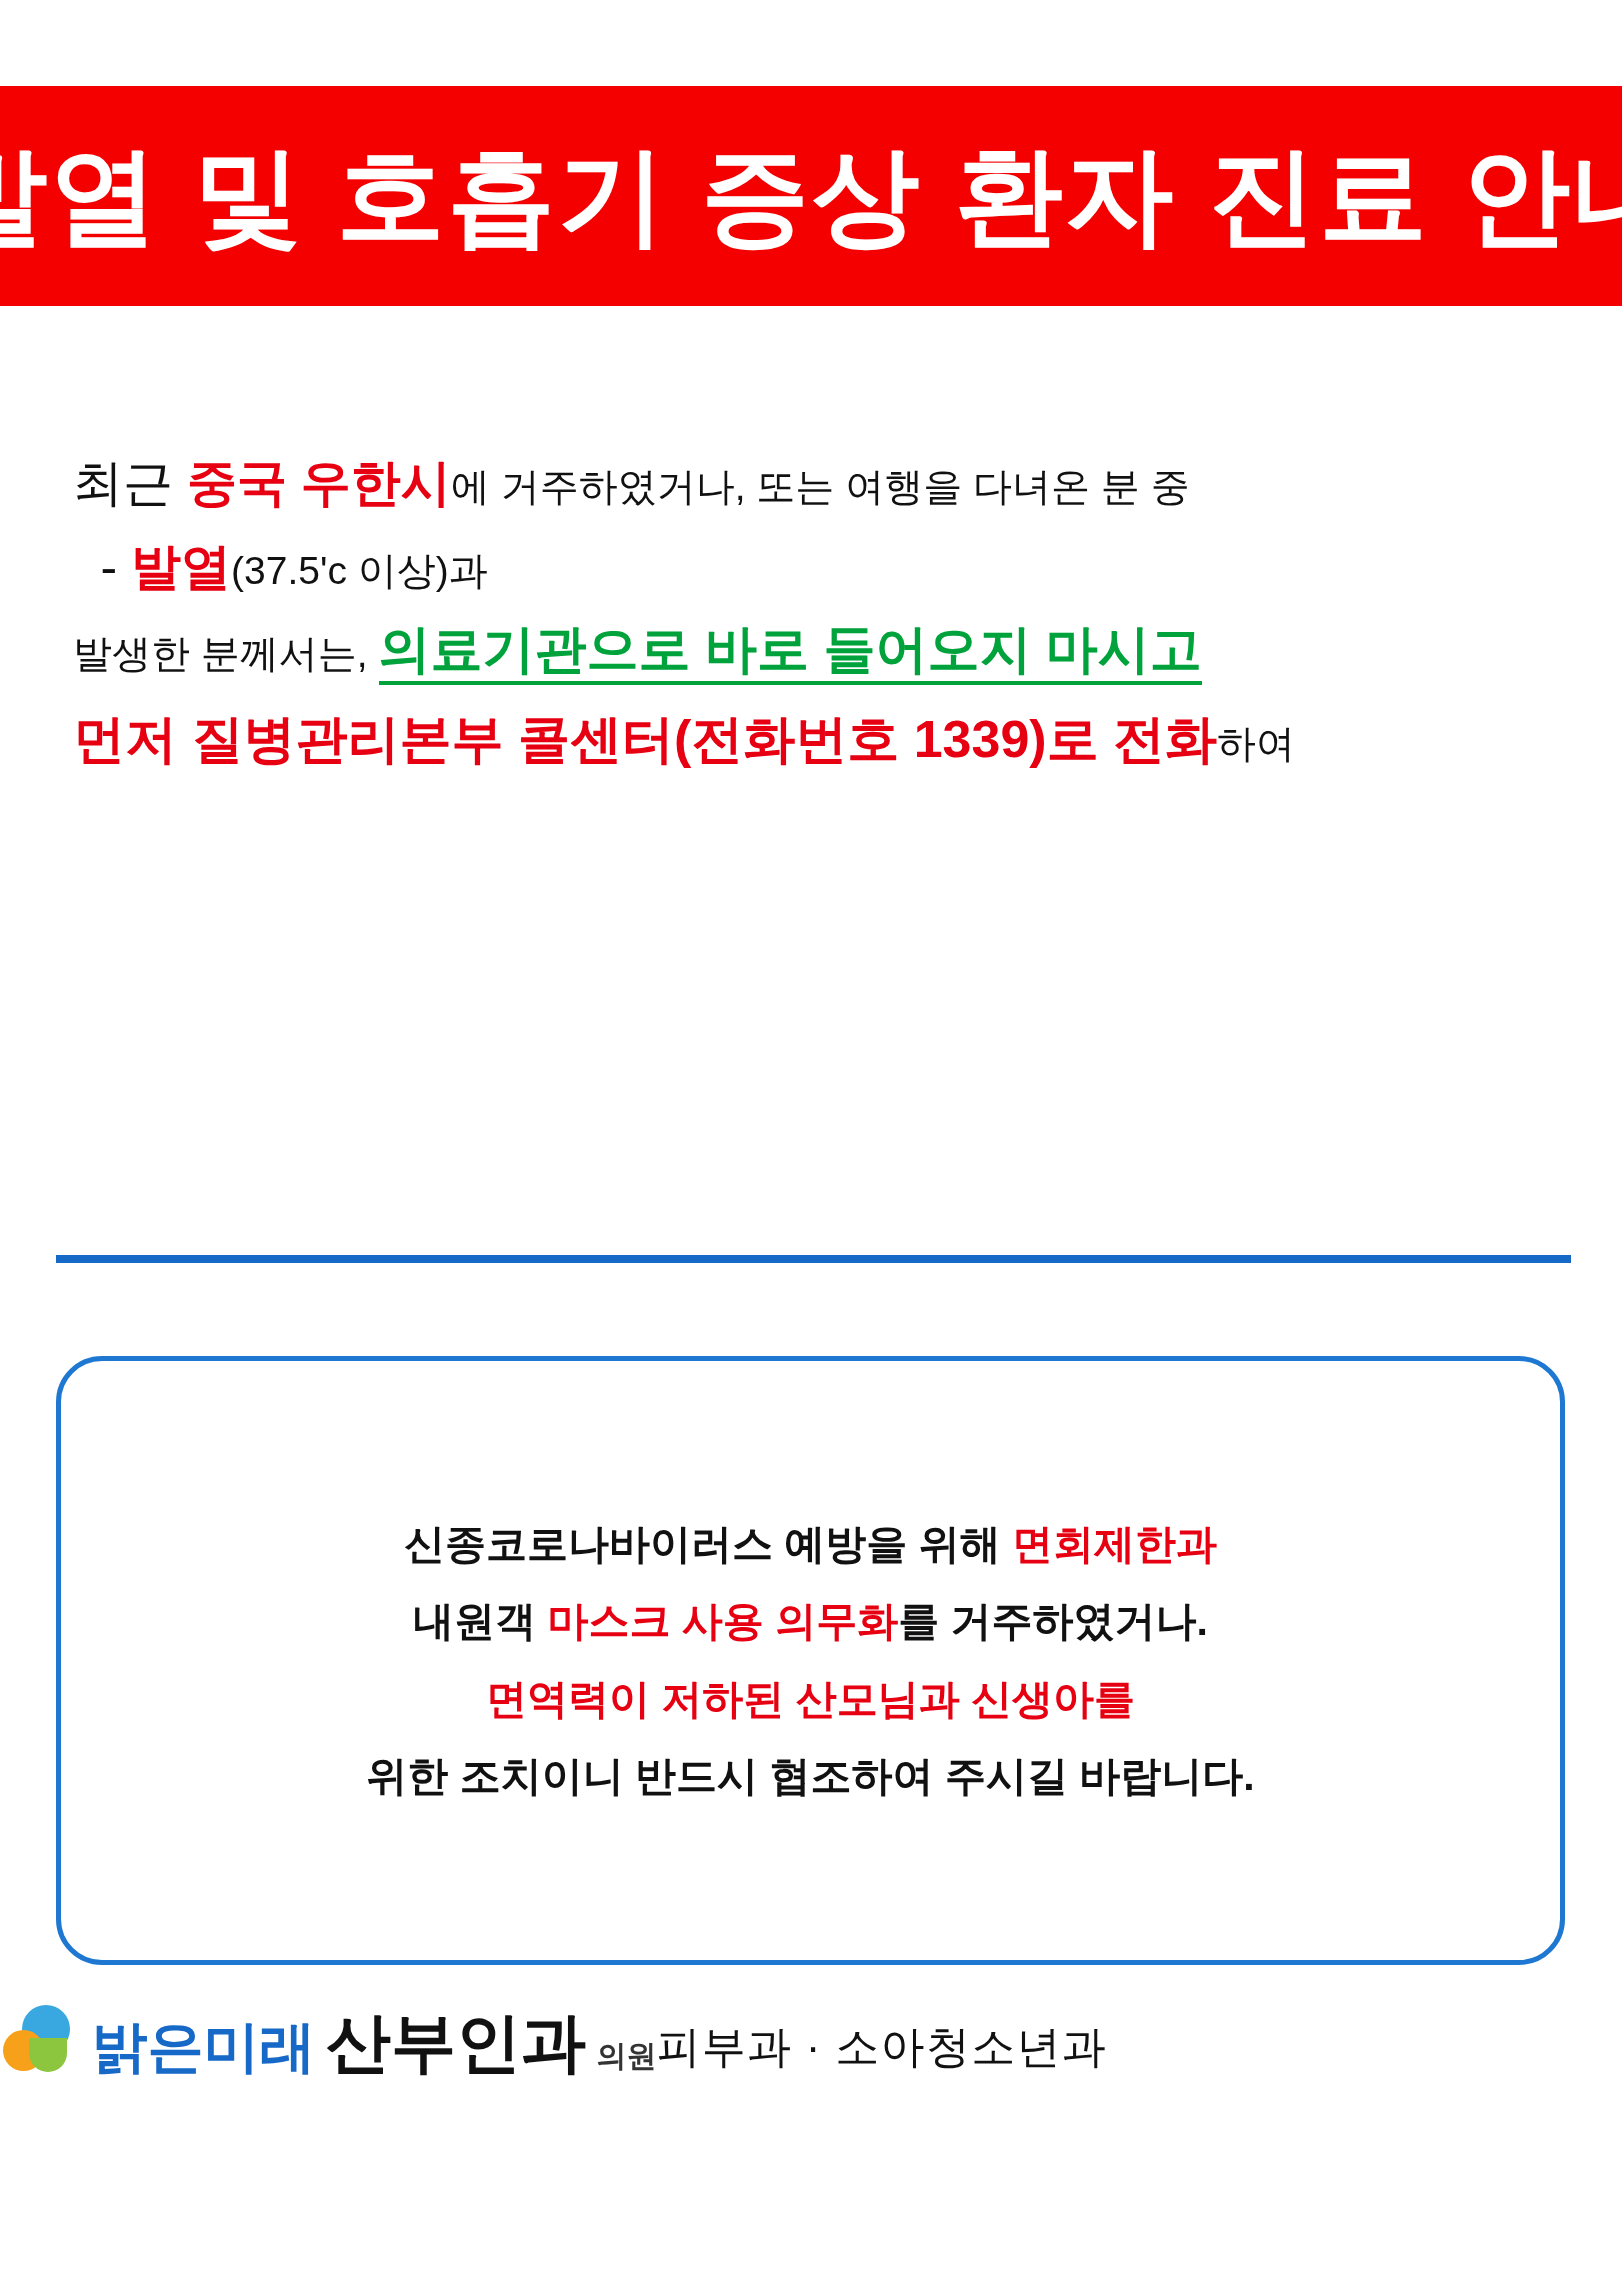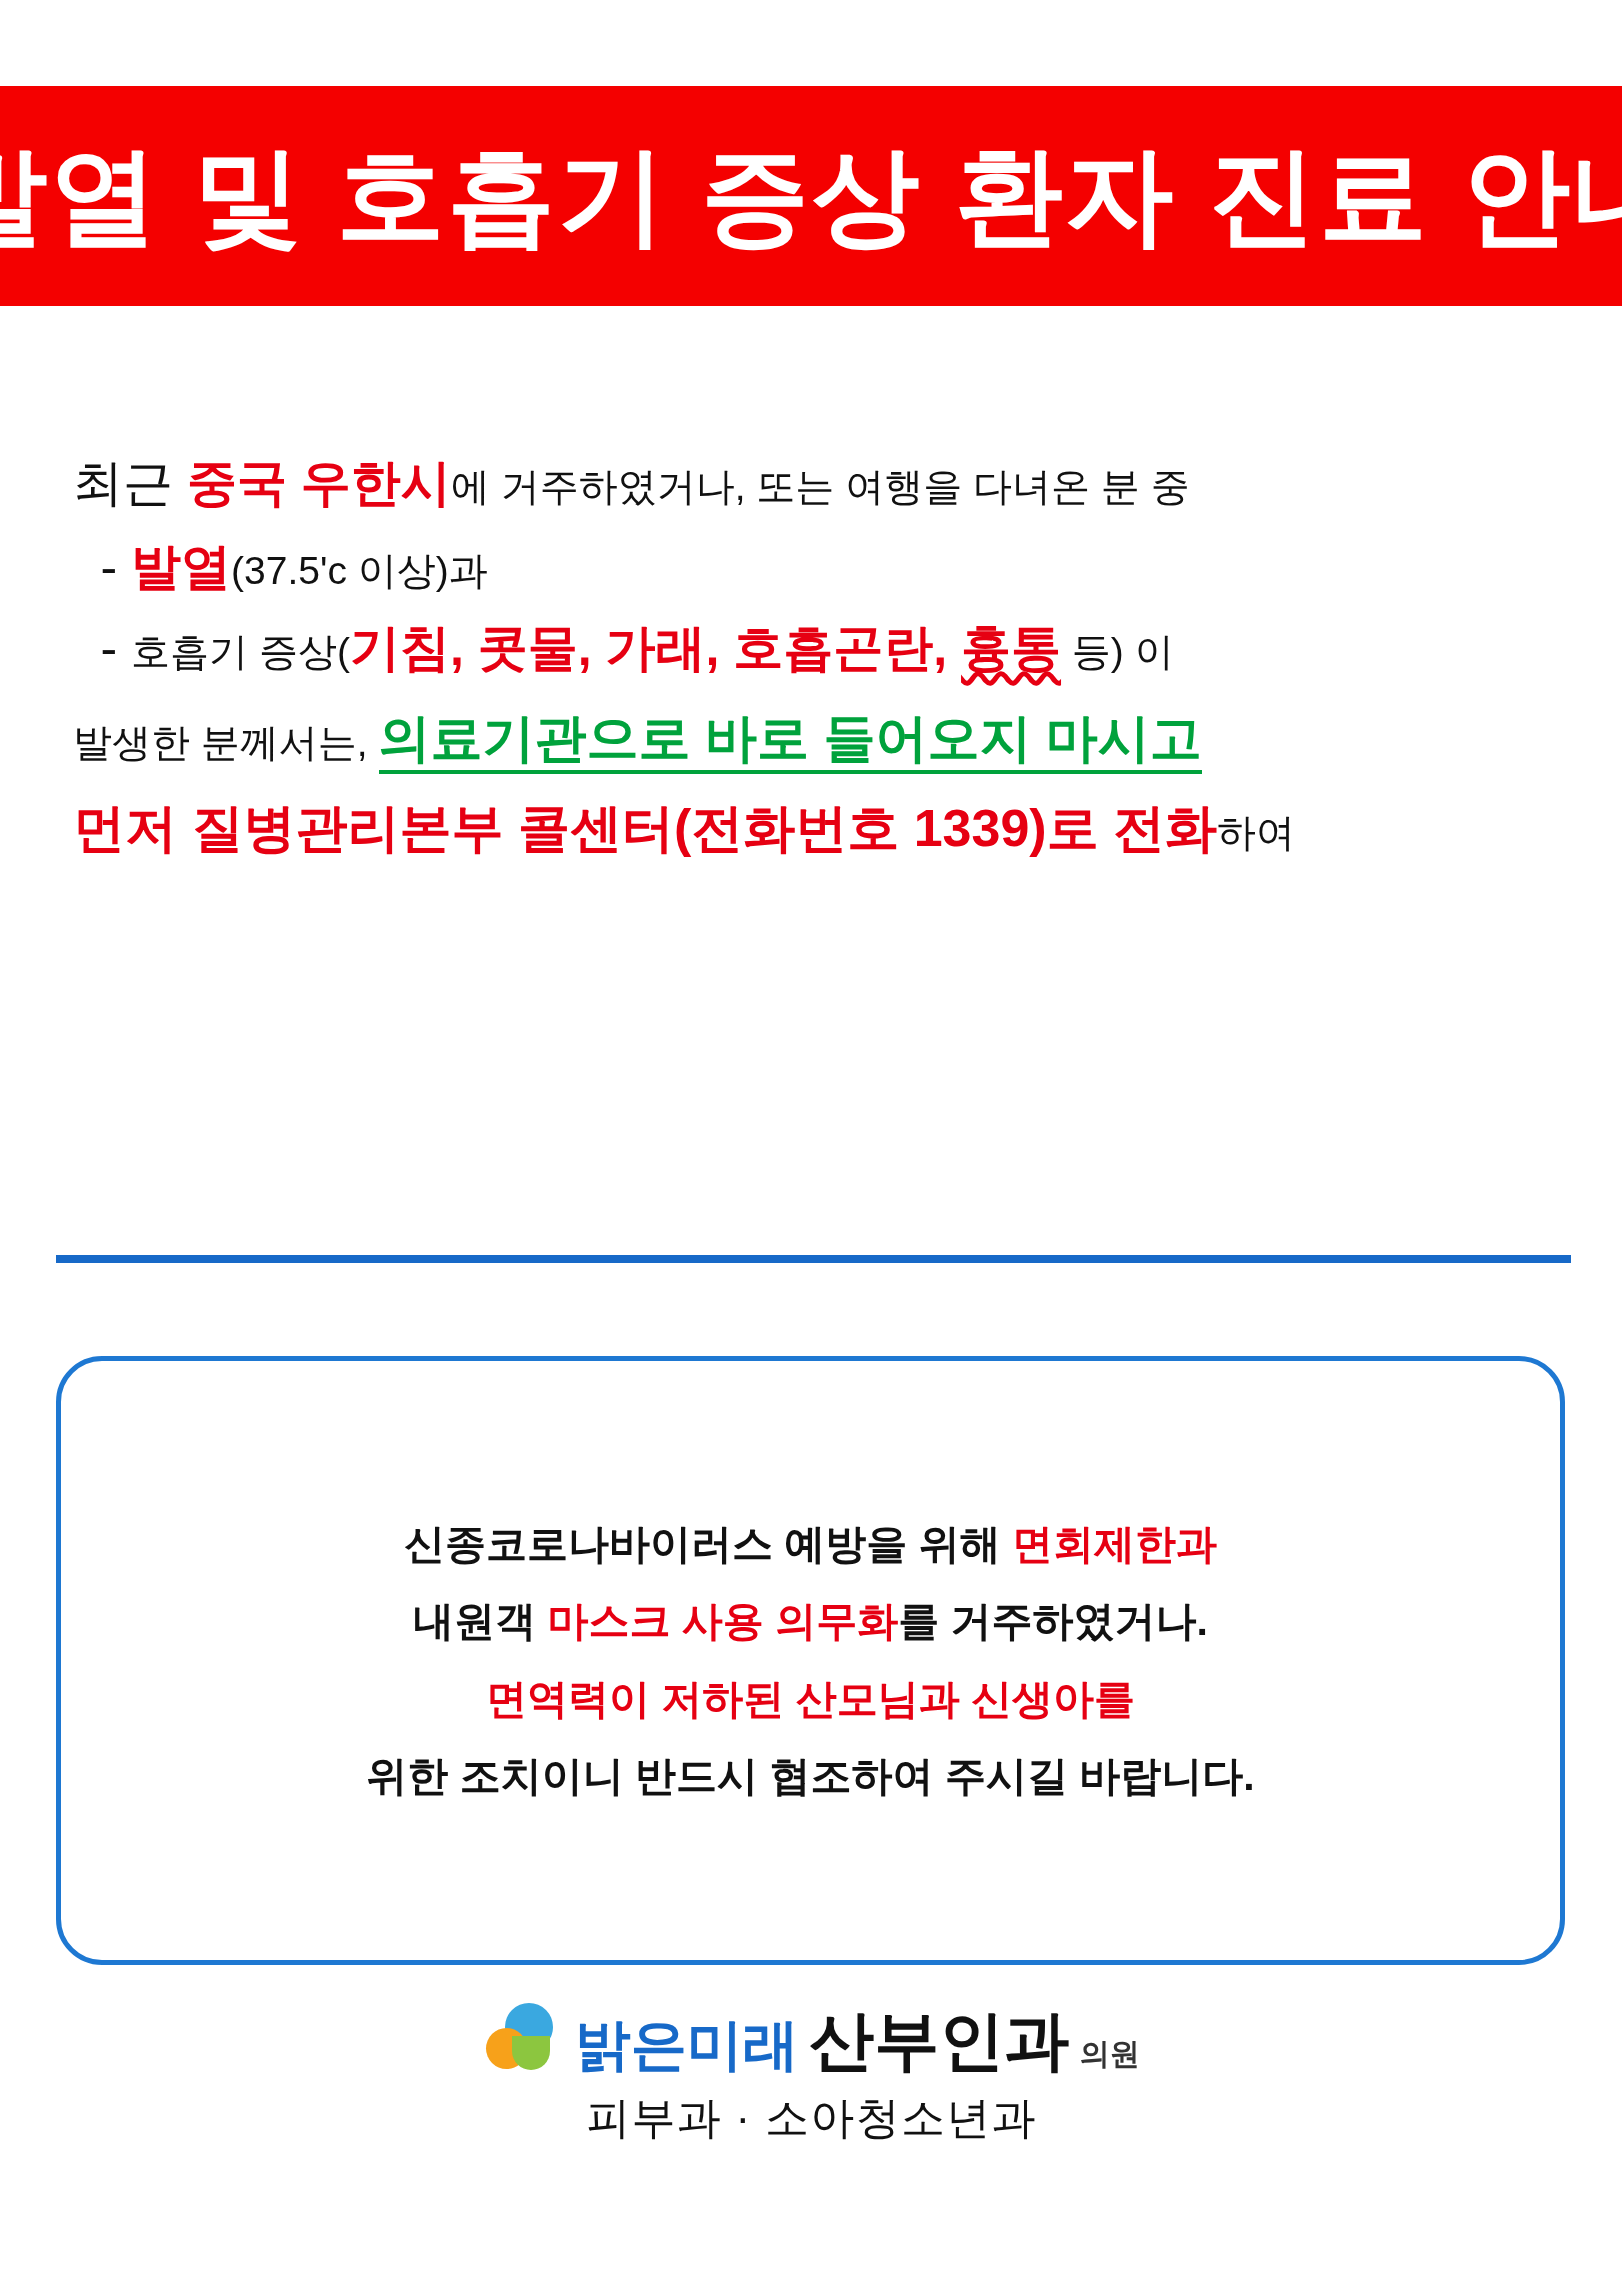--- a/index.html
+++ b/index.html
@@ -108,21 +108,21 @@
     margin: 18.3px 0;
   }
 
   
   .footer {
     position: absolute;
     left: 0;
     top: 2002px;
     width: 1623px;
     display: flex;
-    flex-direction: column;
+    flex-direction: row;
     align-items: center;
   }
   .logo-row {
     display: flex;
     align-items: flex-end;
     gap: 10.5px;
   }
   .logo-mark {
     width: 77px;
     height: 71px;
@@ -188,24 +188,20 @@
 
   <div class="line l1">
     <span class="blk">최근 </span><span class="red">중국 우한시</span><span class="blk small">에 거주하였거나, 또는 여행을 다녀온 분 중</span>
   </div>
 
   <div class="line l2">
     <span class="dash">-</span>
     <span class="red">발열</span><span class="blk small">(37.5'c 이상)과</span>
   </div>
 
-  <div class="line l3">
-    <span class="dash">-</span>
-    <span class="blk small">호흡기 증상(</span><span class="red">기침, 콧물, 가래, 호흡곤란, </span><span class="wavy">흉통</span><span class="blk small"> 등) 이</span>
-  </div>
 
   <div class="line l4">
     <span class="blk small">발생한 분께서는, </span><span class="green-u">의료기관으로 바로 들어오지 마시고</span>
   </div>
 
   <div class="line l5">
     <span class="red">먼저 질병관리본부 콜센터(전화번호 1339)로 전화</span><span class="blk small">하여</span>
   </div>
 
 </div>

